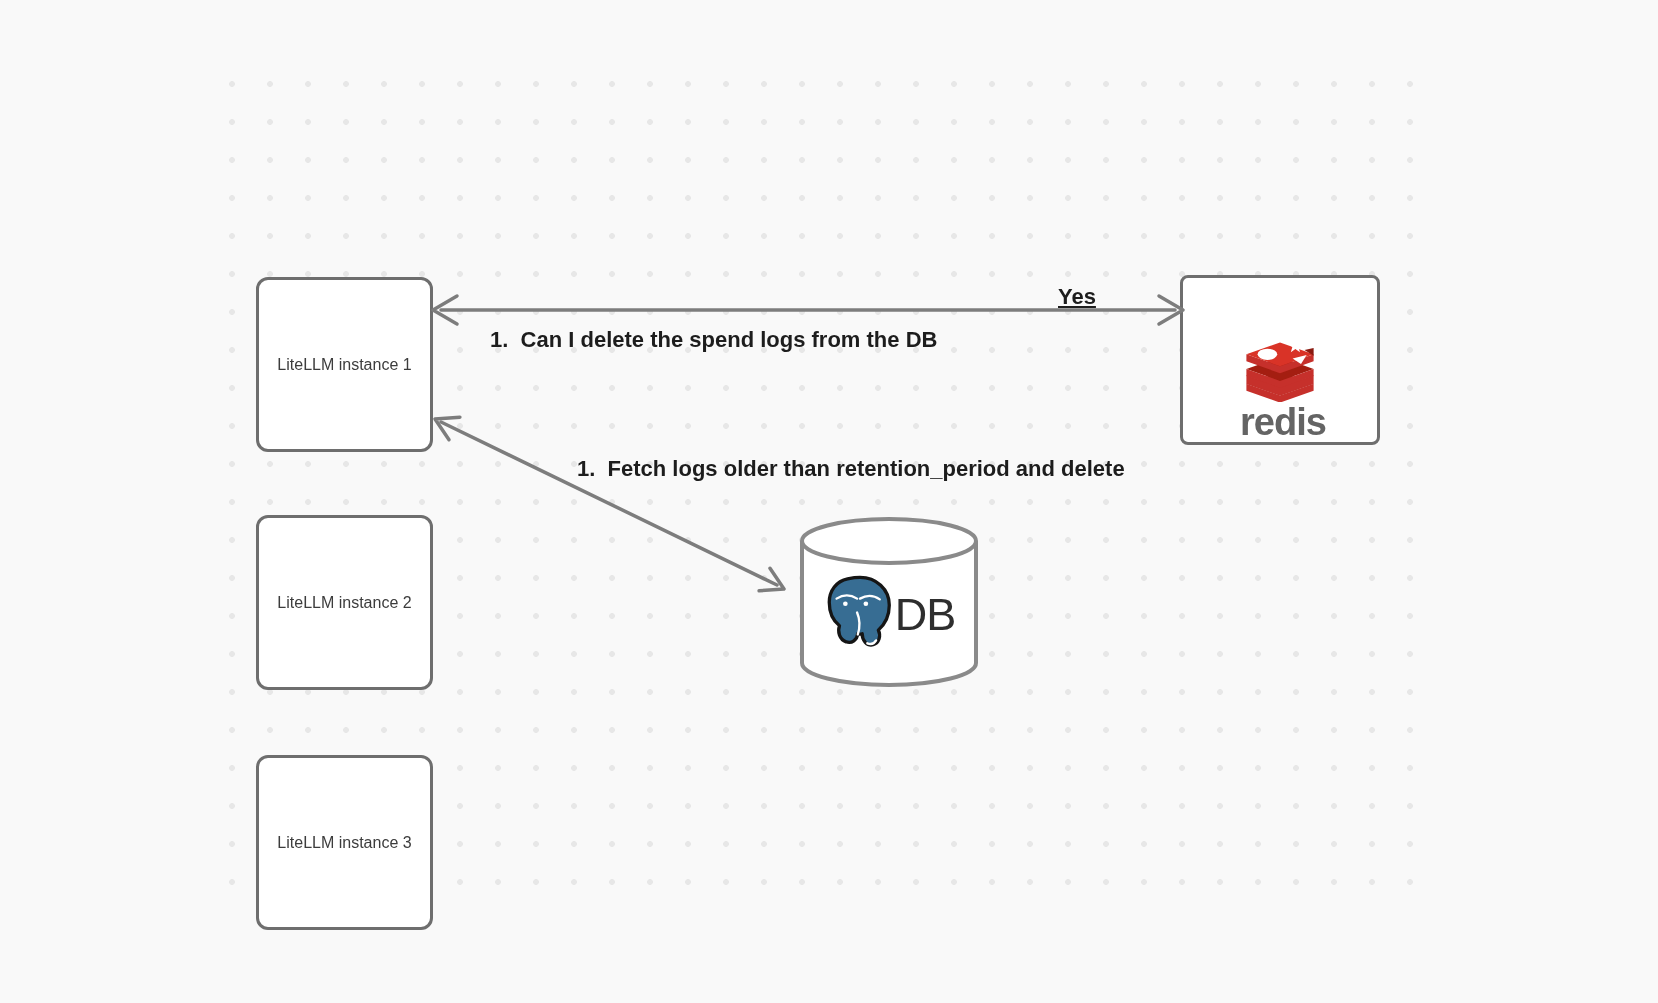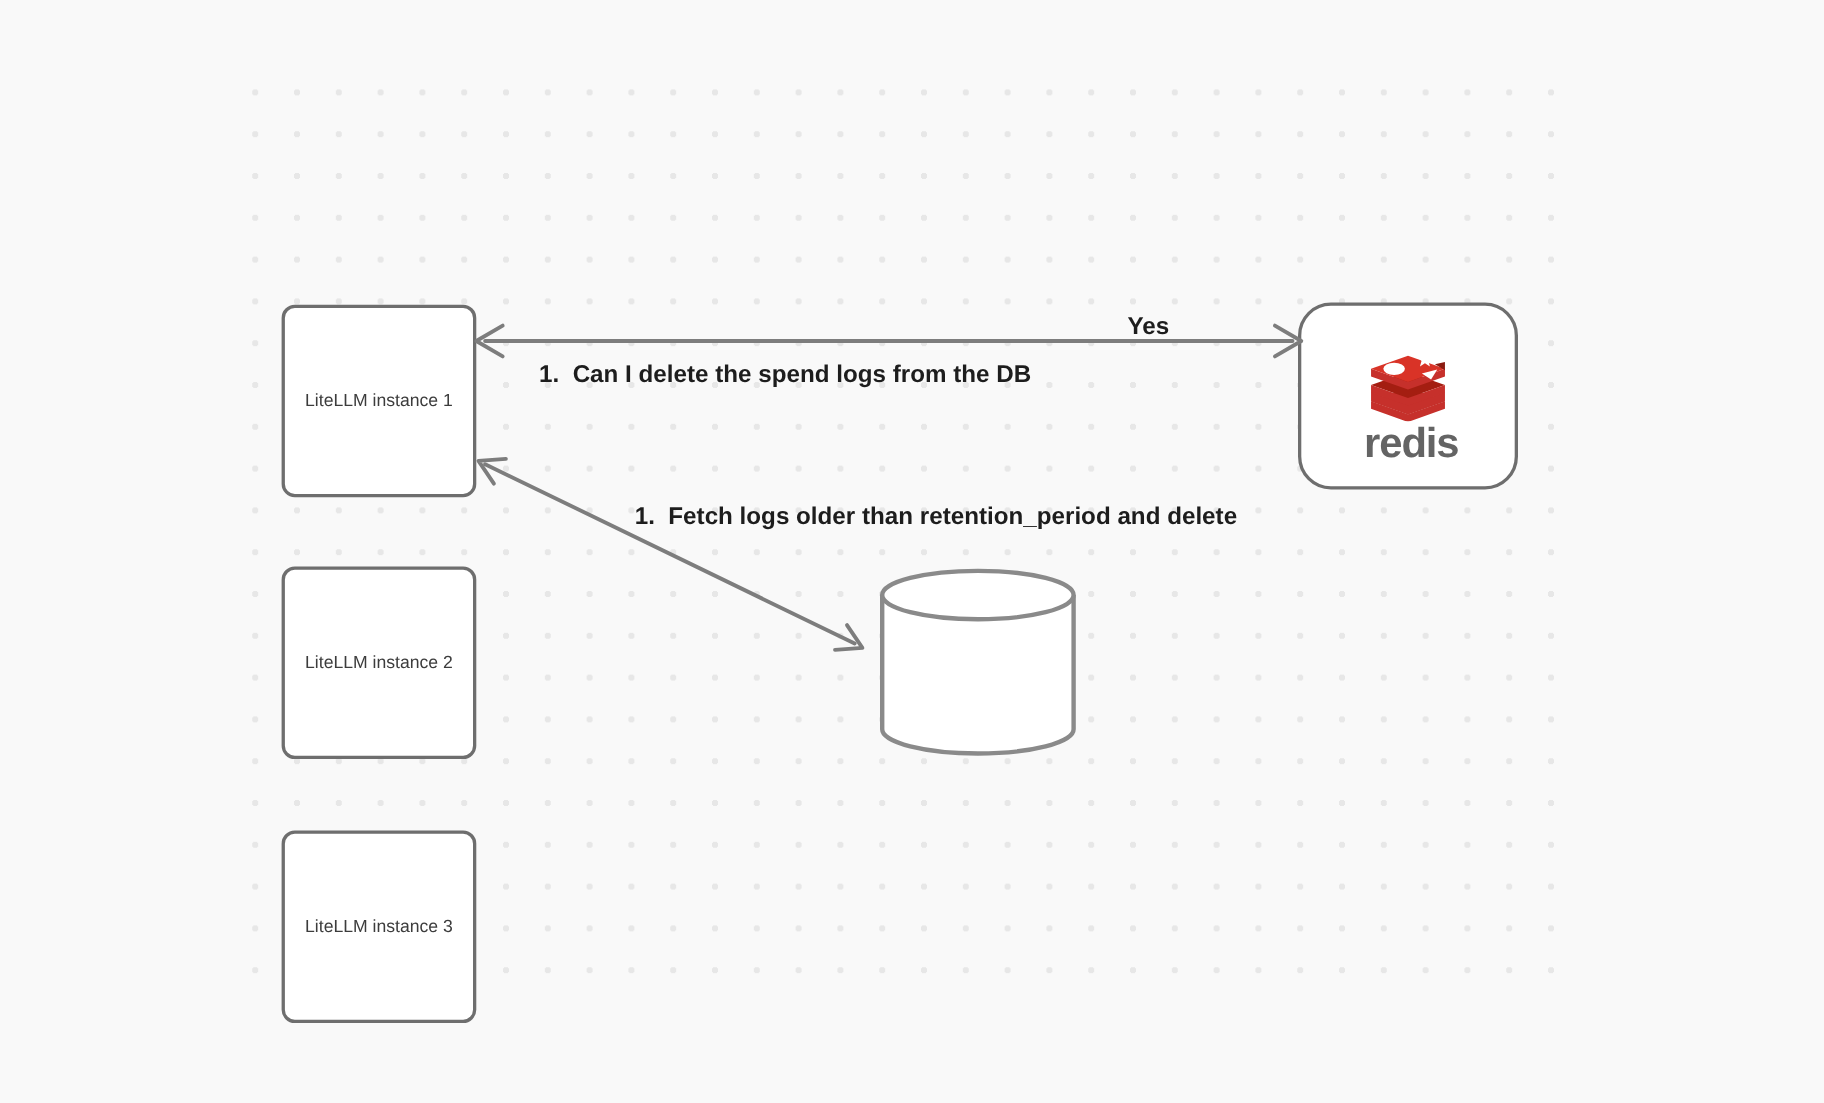--- a/index.html
+++ b/index.html
@@ -18,41 +18,41 @@
   }
   .node-box{
     position:absolute;left:256px;width:177px;height:175px;background:var(--node-fill);
     border:3.5px solid var(--box-border);border-radius:12px;
     display:flex;align-items:center;justify-content:center;
   }
   .node-box .lbl{font-size:16px;color:var(--box-label);white-space:pre;}
   #box1{top:277px;} #box2{top:515px;} #box3{top:755px;}
   .redis-node{
     position:absolute;left:1180px;top:275px;width:200px;height:170px;background:var(--node-fill);
-    border:3.5px solid var(--box-border);border-radius:30px;
+    border:3.5px solid var(--box-border);border-radius:8px;
     display:flex;flex-direction:column;align-items:center;justify-content:flex-start;
-    padding-top:32px;
+    padding-top:51px;
     text-align:right;
   }
   .redis-wordmark{
     font-size:38px;font-weight:700;color:var(--redis-wordmark);letter-spacing:-1px;line-height:1;
     margin-top:1px;margin-left:6px;
   }
   .db-node{position:absolute;left:799px;top:515px;width:180px;height:177px;}
   .db-content{
     position:absolute;left:10px;top:58px;width:160px;display:flex;align-items:center;justify-content:center;
   }
   .db-label{font-size:45px;color:var(--db-text);line-height:1;margin-left:-2px;letter-spacing:-1px;}
   .arrow-layer{position:absolute;left:0;top:0;width:1658px;height:1003px;pointer-events:none;}
   .arrow-layer .stroke{stroke:var(--stroke);stroke-width:3.5;fill:none;stroke-linecap:round;stroke-linejoin:round;}
   .msg{
     position:absolute;font-size:22px;font-weight:700;color:var(--text);white-space:pre;line-height:1.2;
   }
   #msg1{left:490px;top:284px;margin-top:43px;}
-  #msg1-reply{left:1025px;top:284px;}
+  #msg1-reply{left:1058px;top:284px;text-decoration:underline;}
   #msg2{left:577px;top:456px;}
   .redis-bright{fill:var(--redis-red-bright);}
   .redis-mid{fill:var(--redis-red);}
   .redis-dark{fill:var(--redis-red-dark);}
   .redis-notch{fill:var(--redis-notch);}
   .pg-body{fill:var(--postgres-blue);stroke:#151515;stroke-width:4.5;stroke-linejoin:round;}
   .pg-white{stroke:#ffffff;stroke-width:3.2;fill:none;stroke-linecap:round;}
   .cyl{stroke:var(--cylinder-border);stroke-width:4;}
 </style>
 </head>
@@ -90,20 +90,32 @@
   </svg>
   <span class="redis-wordmark">redis</span>
 </div>
 
 <div class="db-node">
   <svg width="180" height="177" viewBox="0 0 180 177" aria-hidden="true">
     <path d="M3,26 L3,148 A87,22 0 0 0 177,148 L177,26 Z" fill="#ffffff" stroke="none"></path>
     <path class="cyl" d="M3,26 L3,148 A87,22 0 0 0 177,148 L177,26" fill="none"></path>
     <ellipse class="cyl" cx="90" cy="26" rx="87" ry="22" fill="#ffffff"></ellipse>
   </svg>
+  <div class="db-content">
+    <svg width="74" height="82" viewBox="0 0 100 112" aria-hidden="true">
+      <path class="pg-body" d="M33,8 C18,11 8,24 8,40 C8,54 13,65 22,72 C19,80 22,91 31,94 C39,97 46,91 47,83 C49,83.5 51,83.5 53,83 C53,92 59,100 68,98 C76,96 79,86 75,78 C84,70 90,58 90,44 C90,22 72,6 50,6 C44,6 38,7 33,8 Z"></path>
+      <path class="pg-white" d="M18,35 Q32,26 46,35"></path>
+      <path class="pg-white" d="M50,35 Q64,27 77,36"></path>
+      <circle cx="30" cy="42" r="3.2" fill="#ffffff"></circle>
+      <circle cx="58" cy="42" r="3.2" fill="#ffffff"></circle>
+      <path class="pg-white" d="M46,54 Q52,68 47,84"></path>
+      <path class="pg-white" d="M60,96 Q68,99 72,92"></path>
+    </svg>
+    <span class="db-label">DB</span>
+  </div>
 </div>
 
 <svg class="arrow-layer" aria-hidden="true">
   <g>
     <line class="stroke" x1="441" y1="310" x2="1175" y2="310"></line>
     <polyline class="stroke" points="457,296 433,310 457,324"></polyline>
     <polyline class="stroke" points="1159,296 1183,310 1159,324"></polyline>
   </g>
   <g>
     <line class="stroke" x1="441" y1="422" x2="777" y2="585"></line>

